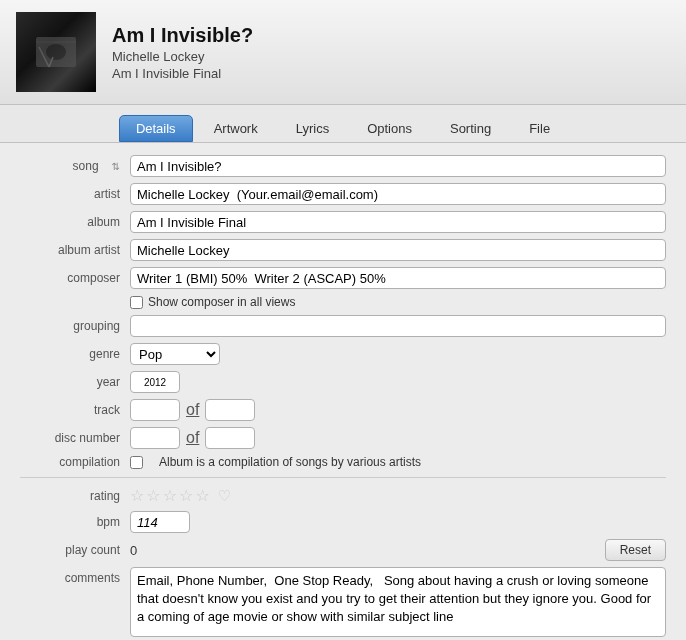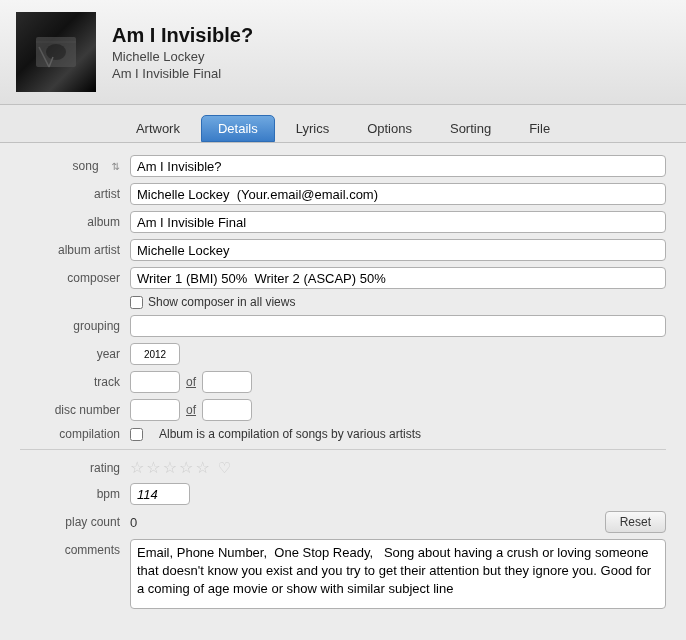--- a/index.html
+++ b/index.html
@@ -169,21 +169,21 @@
       border: 1px solid #b0b0b0;
       border-radius: 4px;
       padding: 0 6px;
       font-size: 10px;
       background: white;
       outline: none;
       text-align: center;
     }
     .of-label {
       margin: 0 6px;
-      font-size: 12px;
+      font-size: 16px;
       color: #555;
       text-decoration: underline;
     }
 
     
     .compilation-row {
       display: flex;
       align-items: center;
       margin-bottom: 6px;
     }
@@ -279,22 +279,22 @@
     </div>
   </div>
   <div class="header-info">
     <div class="header-title">Am I Invisible?</div>
     <div class="header-subtitle">Michelle Lockey</div>
     <div class="header-album">Am I Invisible Final</div>
   </div>
 </div>
 
 <div class="tabs">
+  <button class="tab active">Details</button>
   <button class="tab">Artwork</button>
-  <button class="tab active">Details</button>
   <button class="tab">Lyrics</button>
   <button class="tab">Options</button>
   <button class="tab">Sorting</button>
   <button class="tab">File</button>
 </div>
 
 <div class="form-area">
 
   <div class="form-row song-row">
     <div class="song-label-wrapper">
@@ -330,20 +330,33 @@
       <input type="checkbox" style="">
       <span>Show composer in all views</span>
     </label>
   </div>
 
   <div class="form-row">
     <span class="form-label">grouping</span>
     <input class="form-control" type="text" style="">
   </div>
 
+  <div class="form-row">
+    <span class="form-label">genre</span>
+    <select class="genre-select">
+      <option>Pop</option>
+      <option>Rock</option>
+      <option>Jazz</option>
+      <option>Classical</option>
+      <option>Country</option>
+      <option>Electronic</option>
+      <option>Hip-Hop</option>
+      <option>R&amp;B</option>
+    </select>
+  </div>
 
   <div class="form-row">
     <span class="form-label">year</span>
     <input class="small-input" type="text" value="2012" style="">
   </div>
 
   <div class="form-row">
     <span class="form-label">track</span>
     <input class="small-input" type="text" style="">
     <span class="of-label">of</span>

